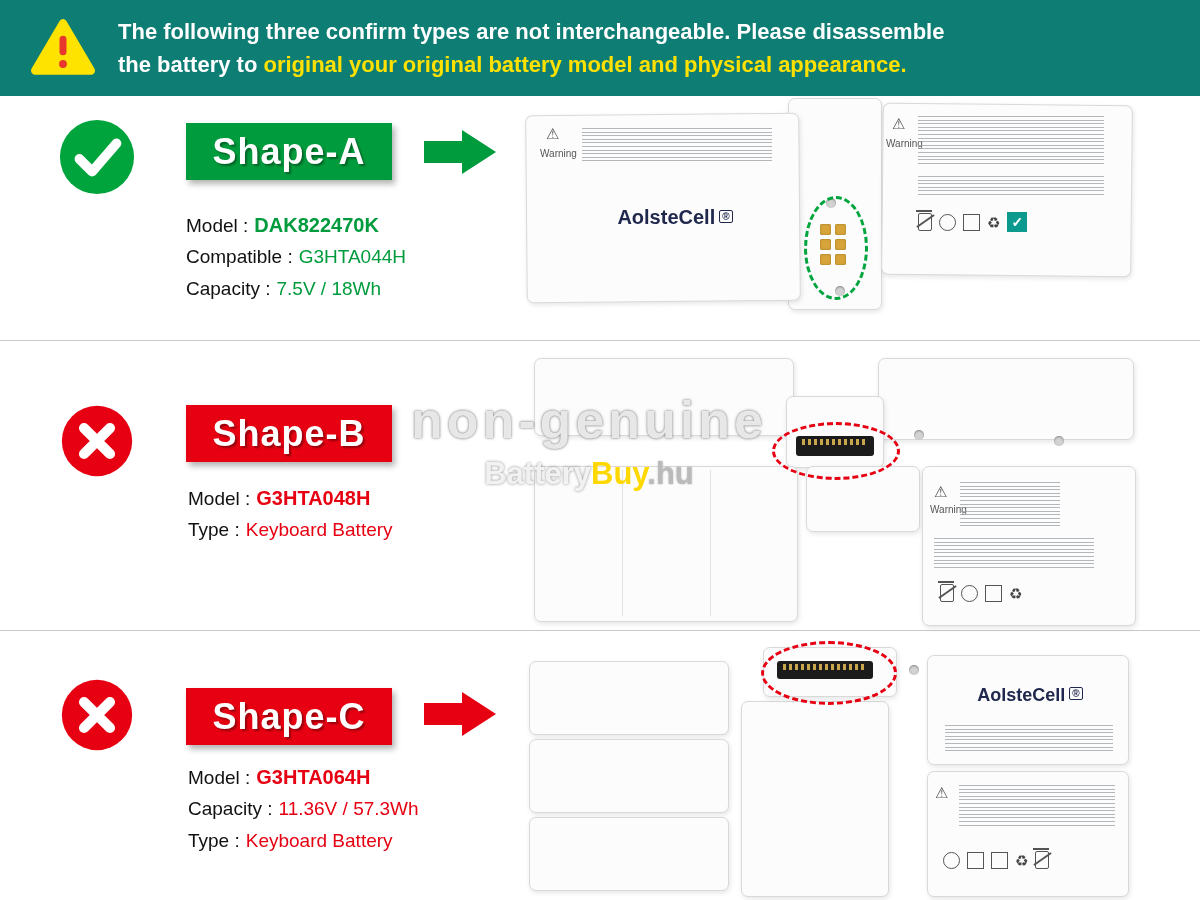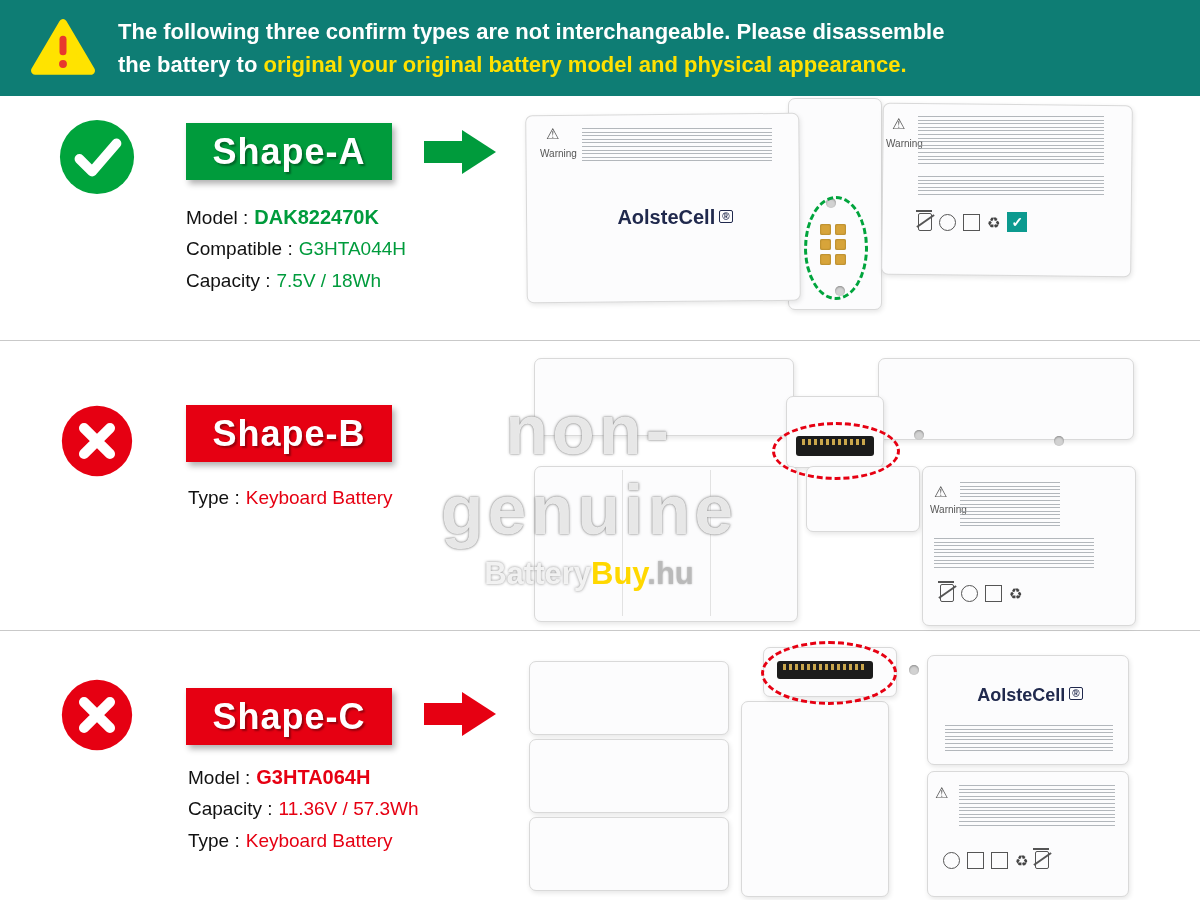--- a/index.html
+++ b/index.html
@@ -33,21 +33,21 @@
   .field{height:24px;margin-bottom:8px;}
   .flabel{color:#111;}
   .fvalue{margin-left:6px;}
   .fvalue.model{font-weight:bold;font-size:20px;}
   .acc-green .fvalue{color:#009b3c;} .acc-red .fvalue{color:#e60012;}
 
   .divider{position:absolute;left:0;width:1200px;height:1px;background:#c9c9c9;}
 
   
   .watermark{position:absolute;left:384px;top:390px;width:410px;text-align:center;z-index:6;pointer-events:none;}
-  .wm1{font-size:70px;font-weight:bold;letter-spacing:4px;color:rgba(255,255,255,.82);
+  .wm1{font-size:52px;font-weight:bold;letter-spacing:4px;color:rgba(255,255,255,.82);
        text-shadow:0 0 3px rgba(125,125,125,.9),0 0 1px rgba(110,110,110,.9);}
   .wm2{font-size:31px;font-weight:bold;margin-top:6px;}
   .wm2 .b1{color:rgba(246,246,246,.95);text-shadow:0 0 3px rgba(120,120,120,.85);}
   .wm2 .b2{color:#ffd800;}
   .wm2 .b3{color:rgba(185,185,185,.95);text-shadow:0 0 2px rgba(130,130,130,.6);}
 
   
   .art{position:absolute;z-index:1;}
   .panel{position:absolute;background:#fcfcfd;border:1px solid #d9d9d9;border-radius:7px;
          box-shadow:1px 2px 5px rgba(0,0,0,.10);}
@@ -102,21 +102,21 @@
     <svg viewBox="0 0 80 80" width="78" height="78">
       <circle cx="40" cy="40" r="38" fill="#00a43c"></circle>
       <path d="M22 42 L35 55 L60 26" stroke="#fff" stroke-width="10" fill="none" stroke-linecap="round" stroke-linejoin="round"></path>
     </svg>
   </span>
   <div class="shape-box green-bg" style="left:186px;top:123px;">Shape-A</div>
   <div class="arrow green" style="left:424px;top:130px;">
     <span class="shaft"></span>
     <span class="head"></span>
   </div>
-  <div class="fields acc-green" style="left:186px;top:206px;">
+  <div class="fields acc-green" style="left:186px;top:214px;">
     <div class="field"><span class="flabel">Model :</span><span class="fvalue model">DAK822470K</span></div>
     <div class="field"><span class="flabel">Compatible :</span><span class="fvalue">G3HTA044H</span></div>
     <div class="field"><span class="flabel">Capacity :</span><span class="fvalue">7.5V / 18Wh</span></div>
   </div>
 
   <div class="art" style="left:520px;top:98px;width:612px;height:218px;">
     <div class="panel" style="left:268px;top:0;width:92px;height:210px;"></div>
     <div class="panel" style="left:6px;top:16px;width:272px;height:186px;transform:rotate(-0.5deg);"></div>
     <div class="panel" style="left:362px;top:6px;width:248px;height:170px;transform:rotate(0.6deg);"></div>
     <span class="tri-glyph" style="left:26px;top:28px;">⚠</span>
@@ -154,20 +154,21 @@
   <div class="divider" style="top:340px;"></div>
 
   <span class="status-icon" style="left:60px;top:404px;">
     <svg viewBox="0 0 80 80" width="74" height="74">
       <circle cx="40" cy="40" r="38" fill="#e60012"></circle>
       <path d="M26 26 L54 54 M54 26 L26 54" stroke="#fff" stroke-width="11" stroke-linecap="round"></path>
     </svg>
   </span>
   <div class="shape-box red-bg" style="left:186px;top:405px;">Shape-B</div>
   <div class="fields acc-red" style="left:188px;top:487px;">
+    <div class="field"><span class="flabel">Model :</span><span class="fvalue model">G3HTA048H</span></div>
     <div class="field"><span class="flabel">Type :</span><span class="fvalue">Keyboard Battery</span></div>
   </div>
 
   <div class="art" style="left:530px;top:344px;width:602px;height:284px;">
     <div class="panel" style="left:4px;top:14px;width:258px;height:76px;"></div>
     <div class="panel" style="left:348px;top:14px;width:254px;height:80px;"></div>
     <div class="panel" style="left:256px;top:52px;width:96px;height:70px;"></div>
     <div class="panel" style="left:4px;top:122px;width:262px;height:154px;"></div>
     <div class="seam" style="left:92px;top:126px;height:146px;"></div>
     <div class="seam" style="left:180px;top:126px;height:146px;"></div>

